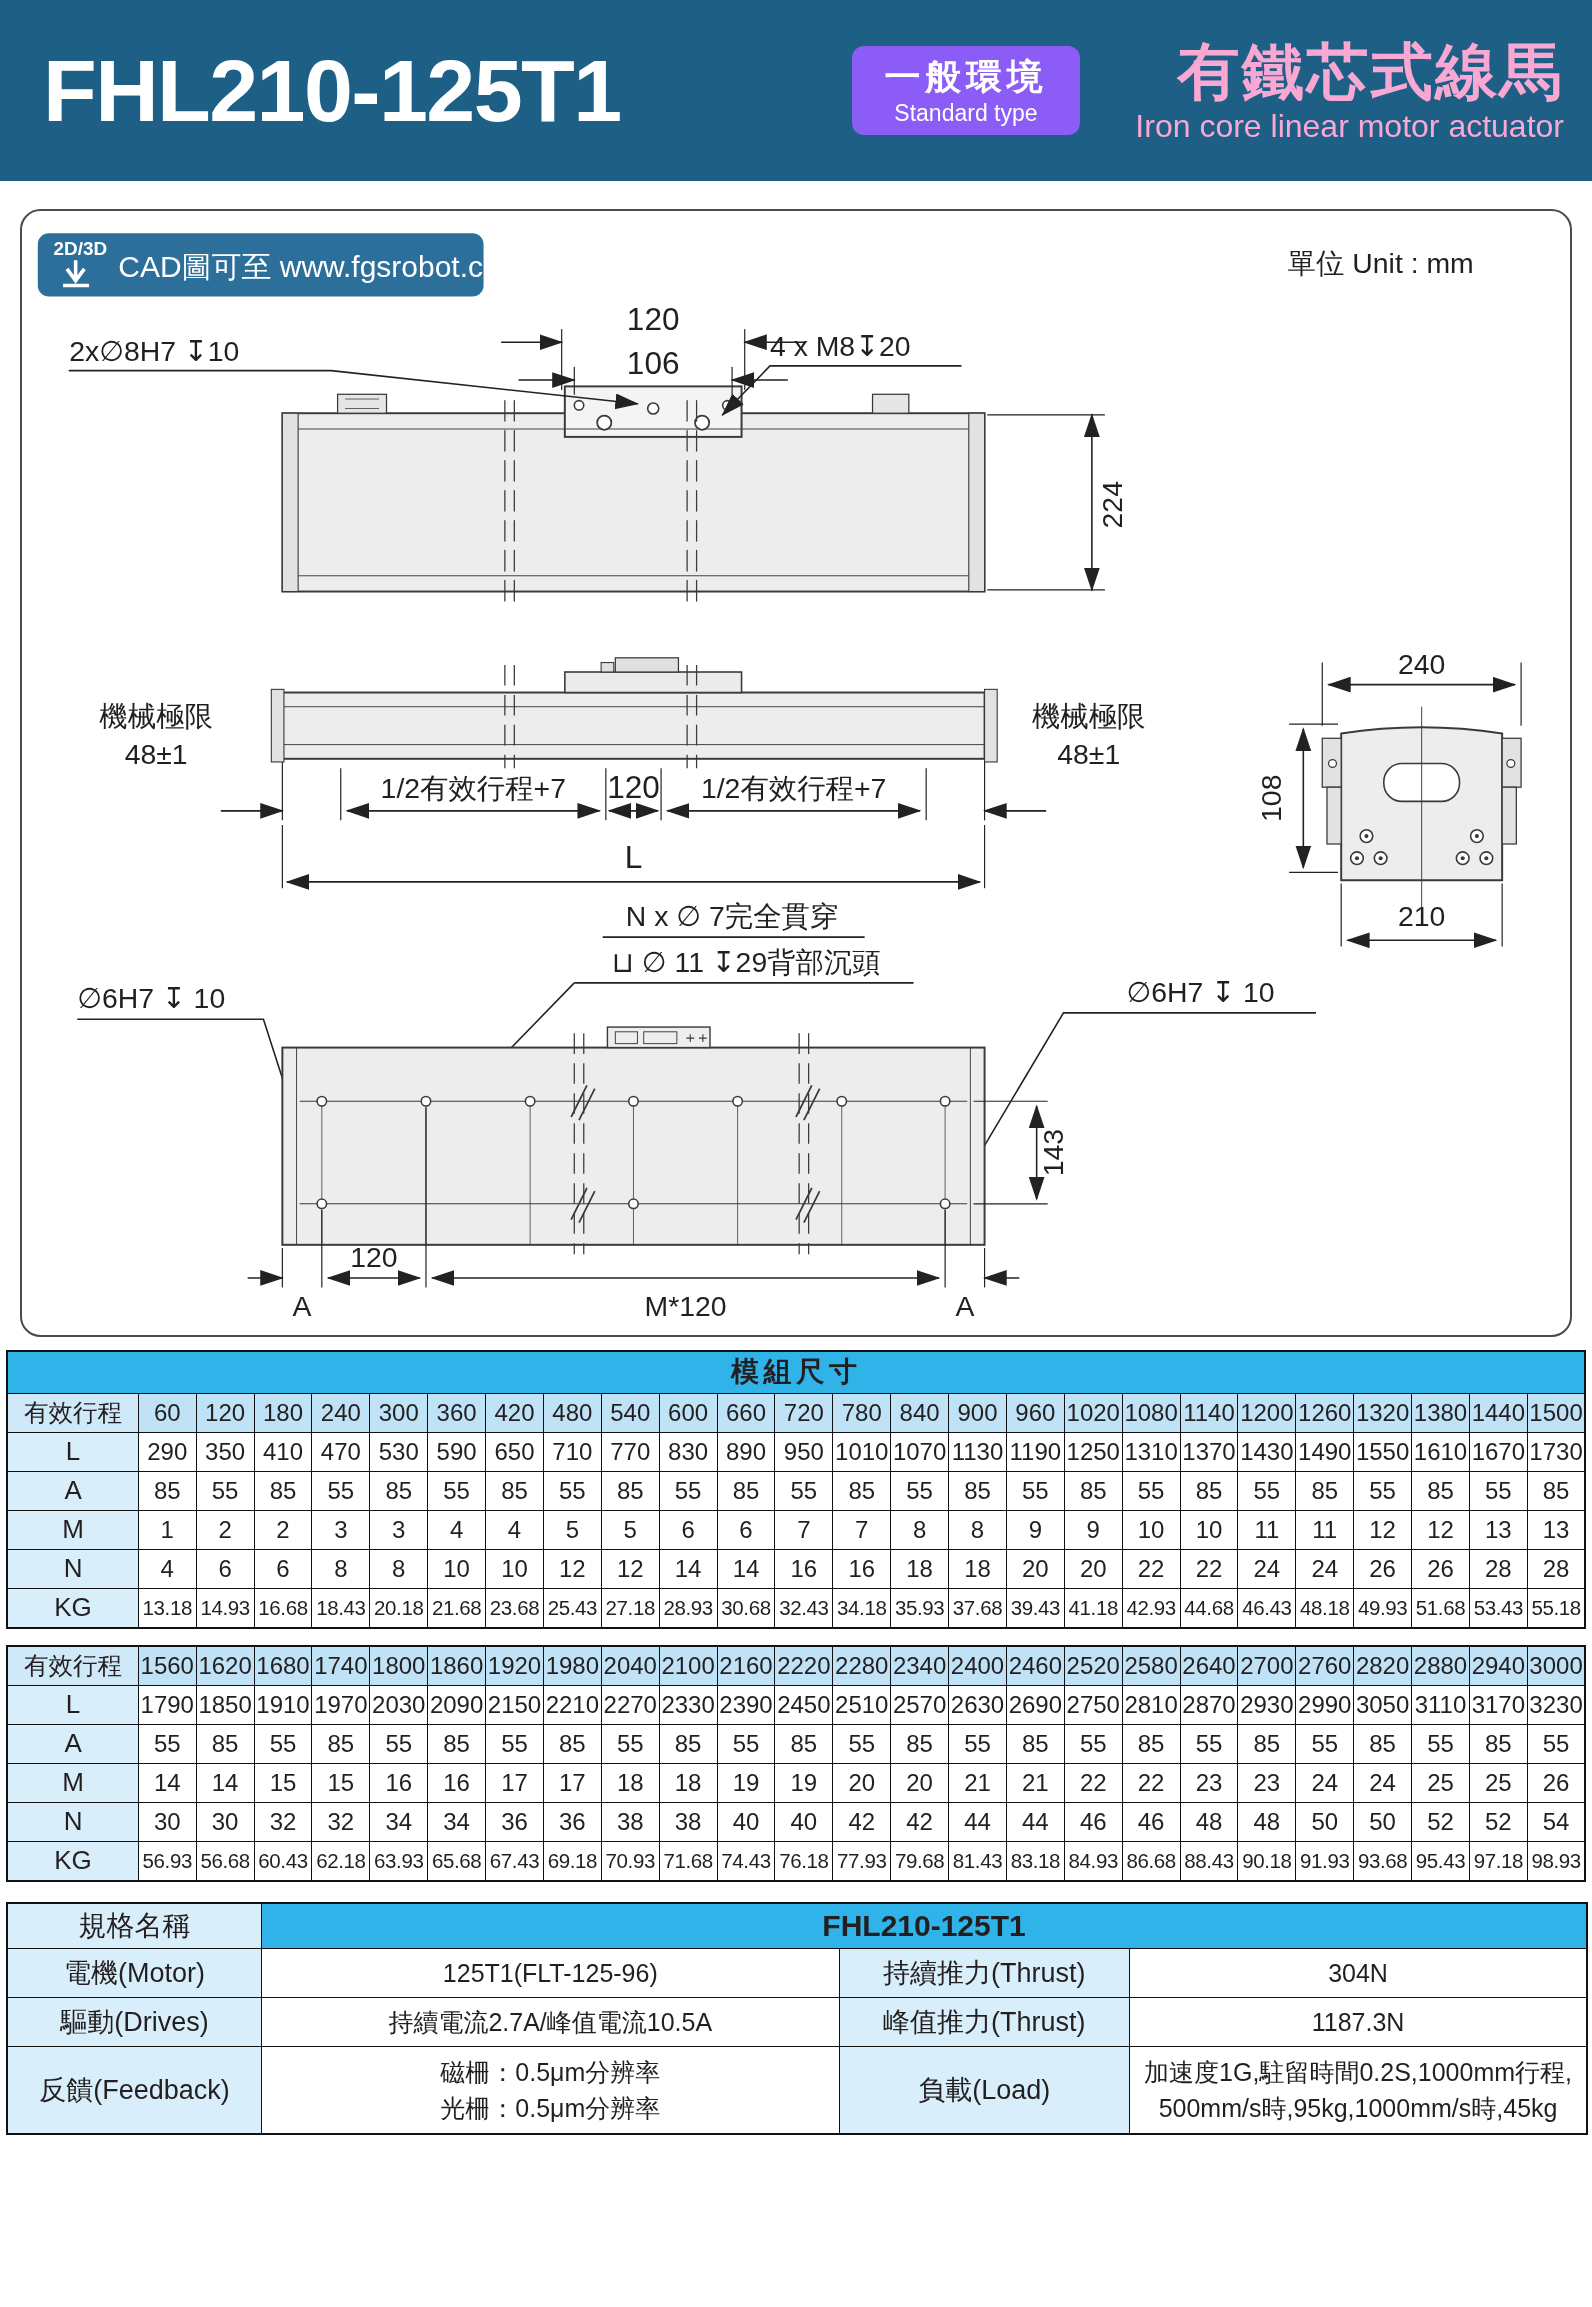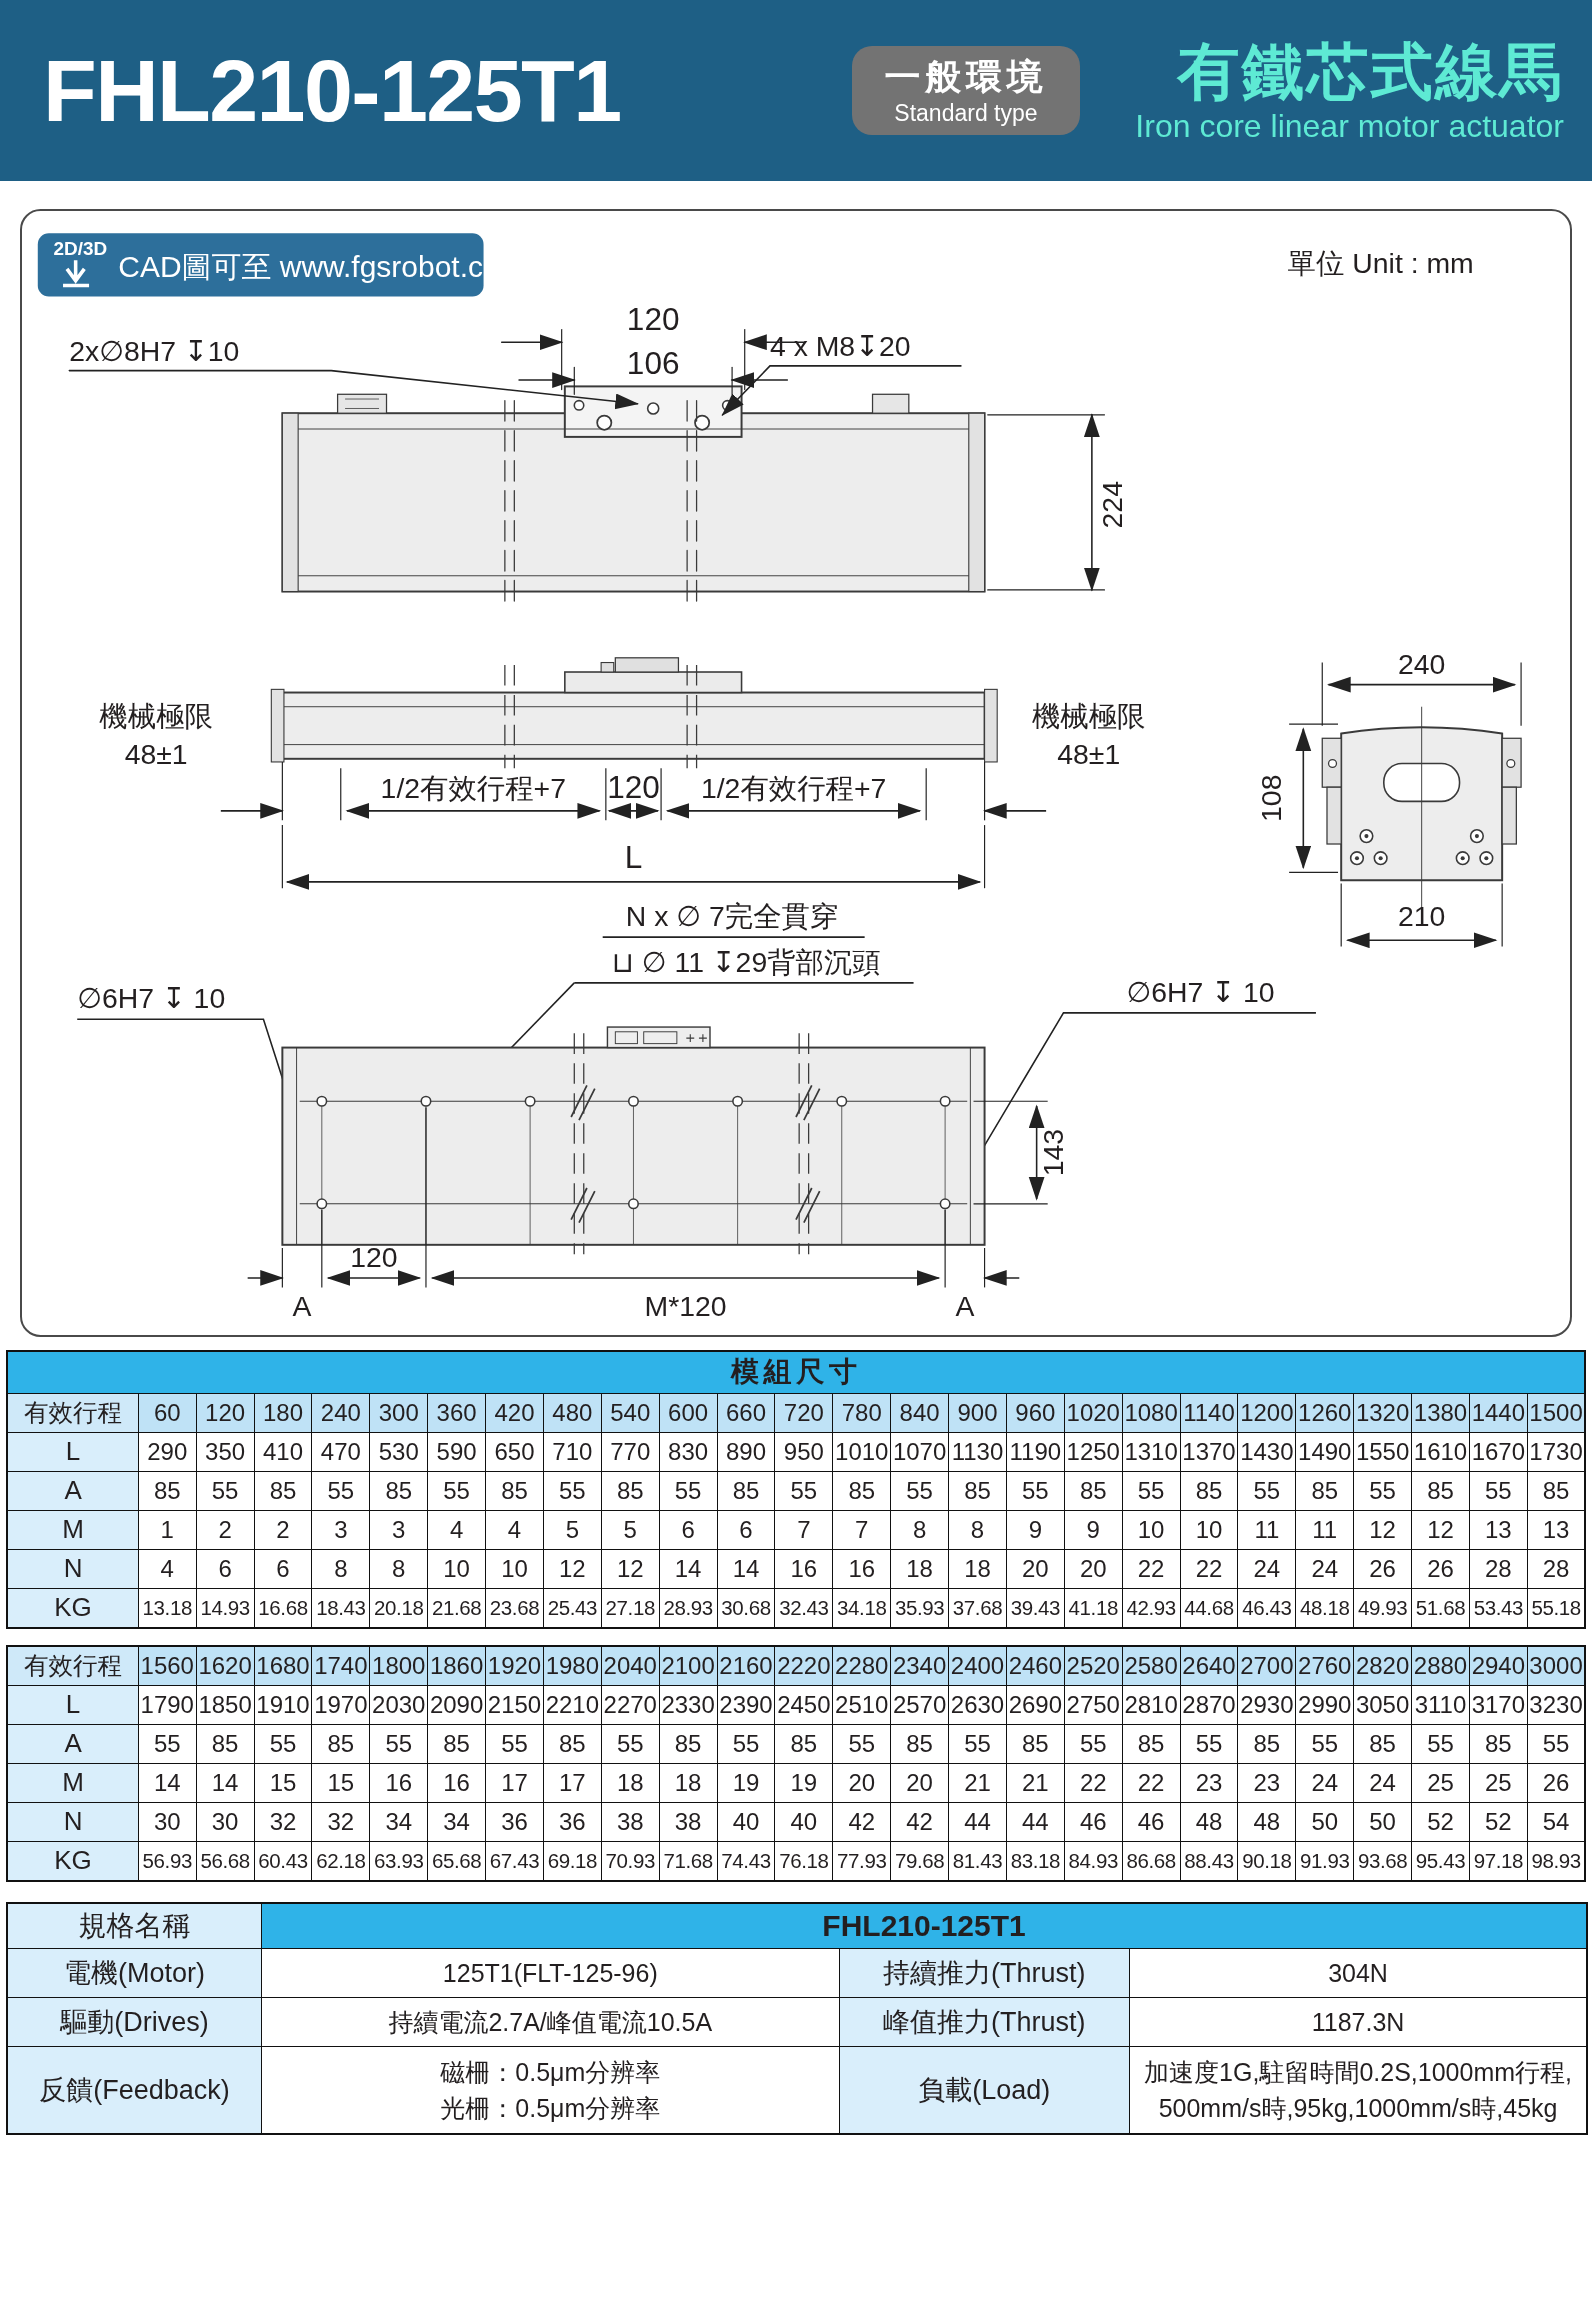--- a/index.html
+++ b/index.html
@@ -8,26 +8,26 @@
     font-family:"Liberation Sans","DejaVu Sans",sans-serif;color:#231f20;
     position:relative;
   }
   
   .banner{
     height:181px;background:#1e5f85;display:flex;align-items:center;
     padding:0 28px 0 43px;box-sizing:border-box;
   }
   .model{font-size:88px;font-weight:bold;color:#ffffff;letter-spacing:-1.6px;white-space:nowrap;}
   .badge{
-    margin-left:auto;background:#737373;color:#fff;border-radius:20px;
+    margin-left:auto;background:#8b5cf6;color:#fff;border-radius:12px;
     padding:8px 33px;text-align:center;line-height:1.25;
   }
   .badge .b1{font-size:36px;font-weight:bold;letter-spacing:4.7px;}
   .badge .b2{font-size:23px;}
-  .titles{margin-left:55px;text-align:right;color:#5eead4;line-height:1.15;}
+  .titles{margin-left:55px;text-align:right;color:#f9a8d4;line-height:1.15;}
   .titles .zh{font-size:62px;font-weight:bold;letter-spacing:2.4px;}
   .titles .en{font-size:32px;}
   
   .panel{
     margin:28px 20px 0;height:1124px;border:2.4px solid #4a4a4a;border-radius:20.5px;
     position:relative;background:#fff;
   }
   .panel svg{position:absolute;left:0;top:0;}
   .lblS{font:36px "Liberation Sans","DejaVu Sans",sans-serif;fill:#231f20;}
   .lblB{font:40px "Liberation Sans","DejaVu Sans",sans-serif;fill:#231f20;}

